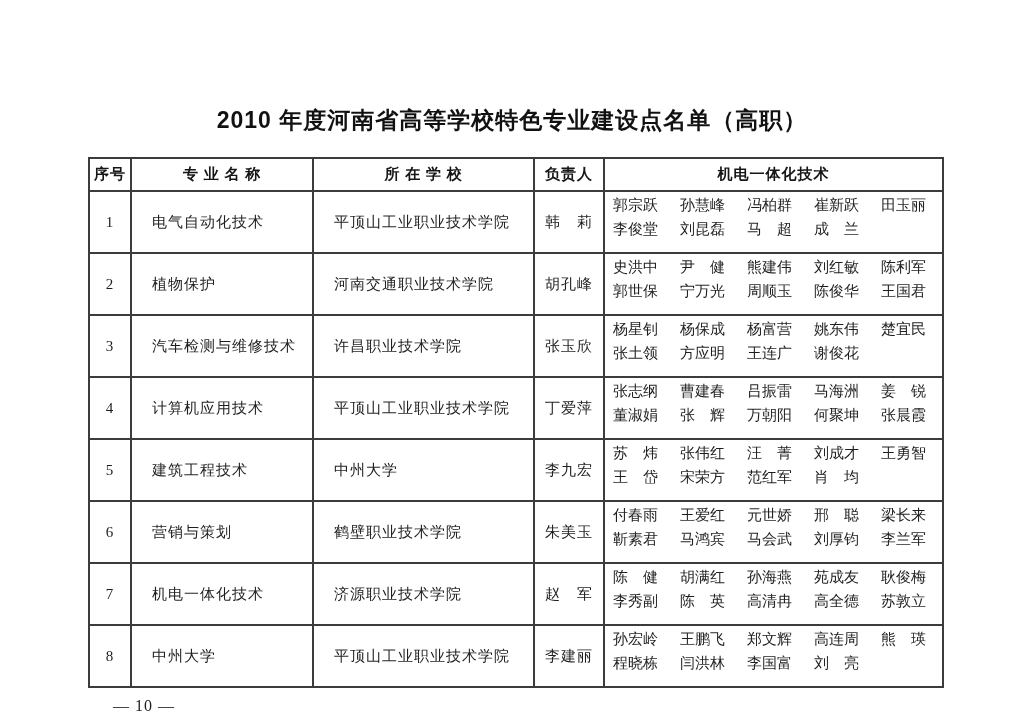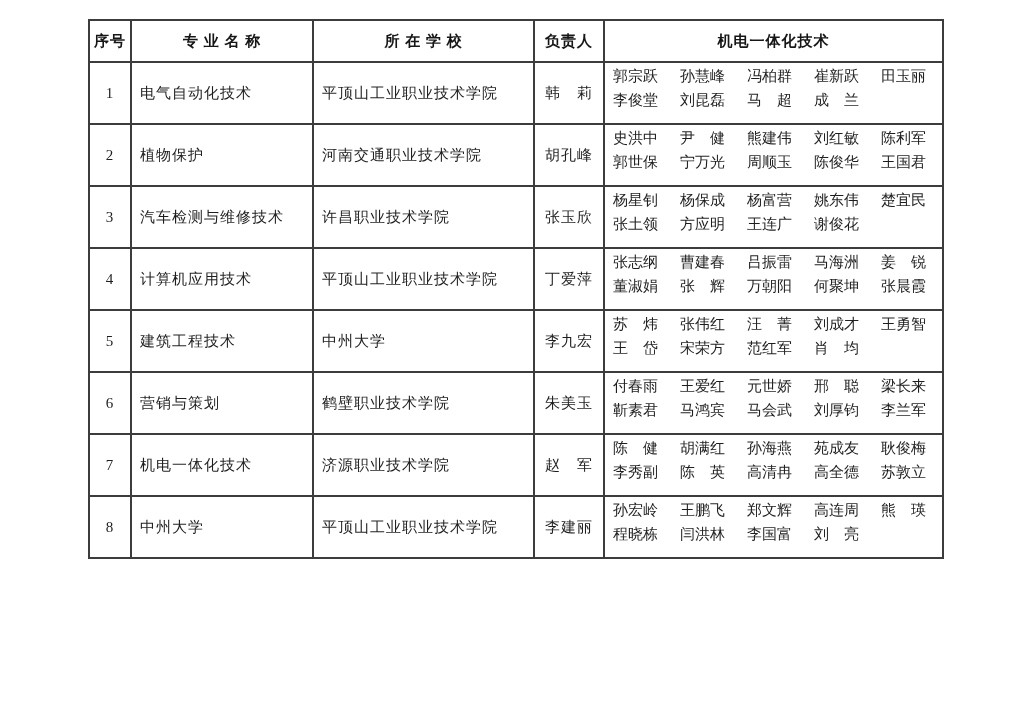--- a/index.html
+++ b/index.html
@@ -39,34 +39,34 @@
   col.c-school  { width: 221px; }
   col.c-leader  { width: 70px;  }
   col.c-part    { width: 339px; }
   table.spec-table th,
   table.spec-table td {
     border: 2px solid #3c3c3c;
     font-size: 15px;
     overflow: hidden;
     vertical-align: middle;
   }
-  table.spec-table thead tr { height: 42px; margin-left: 29px; }
+  table.spec-table thead tr { height: 33px; margin-left: 29px; }
   table.spec-table tbody tr { height: 52px; }
   table.spec-table th {
     font-weight: bold;
     text-align: center;
     letter-spacing: 1px;
     color: #161616;
   }
   td.cell-no, td.cell-leader {
     text-align: center;
     letter-spacing: 1px;
   }
   td.cell-major, td.cell-school {
-    padding-left: 8px;
+    padding-left: 20px;
     letter-spacing: 1px;
     white-space: nowrap;
   }
   td.cell-participants {
     padding: 1px 2px 11px 8px;
   }
   .pline {
     line-height: 24px;
     white-space: nowrap;
   }
@@ -79,20 +79,21 @@
     margin: 9px 0 0 113px;
     font-size: 16px;
     letter-spacing: 1px;
     color: #1e1e1e;
   }
 </style>
 </head>
 <body>
 
 <div class="page">
+  <h1 class="doc-title">2010 年度河南省高等学校特色专业建设点名单（高职）</h1>
 
   <table class="spec-table">
     <colgroup>
       <col class="c-no">
       <col class="c-major">
       <col class="c-school">
       <col class="c-leader">
       <col class="c-part">
     </colgroup>
     <thead>
@@ -181,13 +182,14 @@
           <td class="cell-school">平顶山工业职业技术学院</td>
           <td class="cell-leader">李建丽</td>
           <td class="cell-participants">
             <div class="pline"><span class="pname">孙宏岭</span><span class="pname">王鹏飞</span><span class="pname">郑文辉</span><span class="pname">高连周</span><span class="pname">熊　瑛</span></div>
             <div class="pline"><span class="pname">程晓栋</span><span class="pname">闫洪林</span><span class="pname">李国富</span><span class="pname">刘　亮</span></div>
           </td>
         </tr>
       </tbody>
   </table>
 
+  <div class="page-number">— 10 —</div>
 </div>
 
 </body></html>

